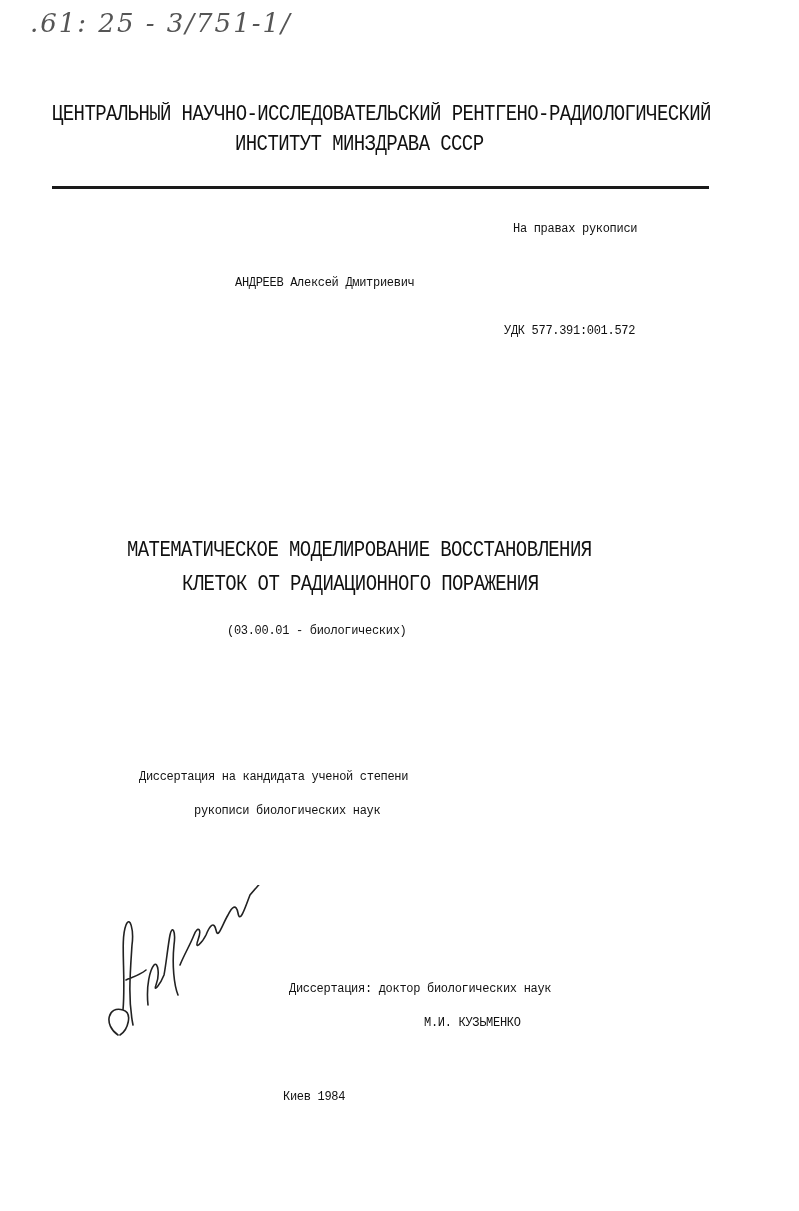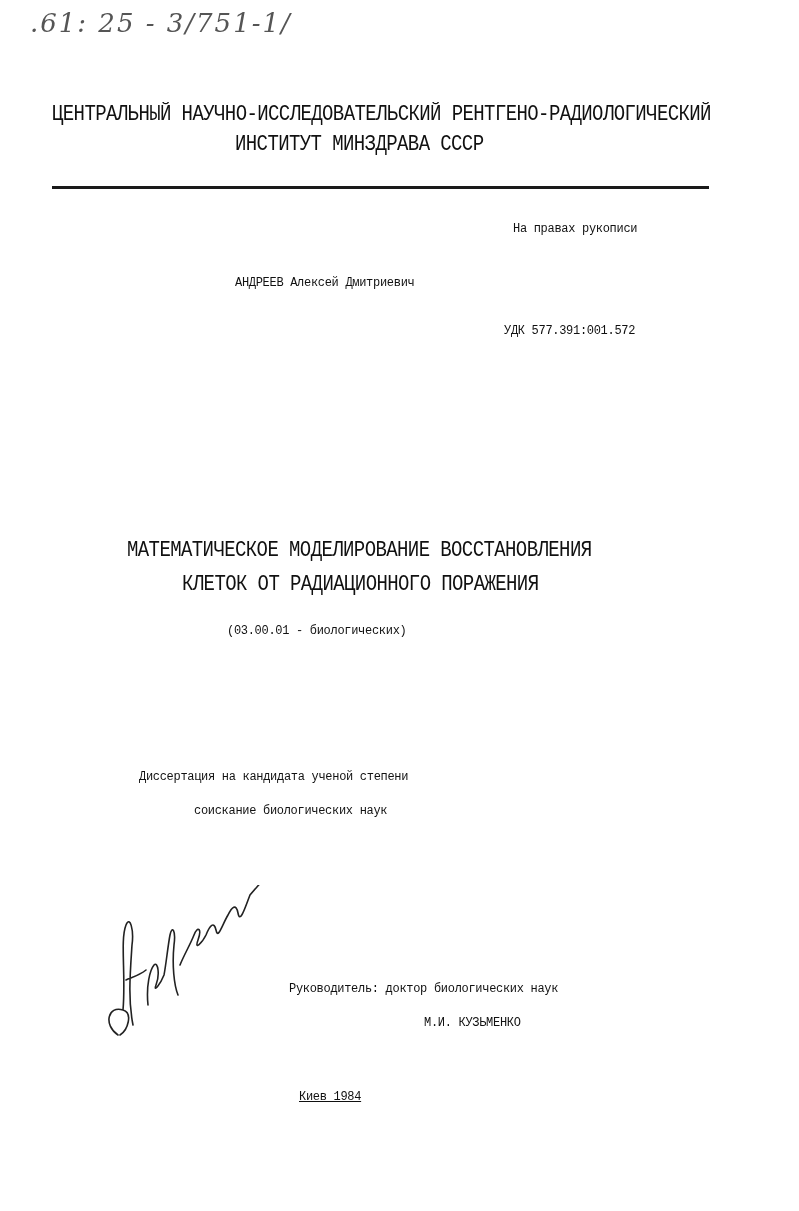--- a/index.html
+++ b/index.html
@@ -31,22 +31,22 @@
 <div class="abs txt" style="left:513px; top:222px;">На правах рукописи</div>
 <div class="abs txt" style="left:235px; top:276px;text-align:right;">АНДРЕЕВ Алексей Дмитриевич</div>
 <div class="abs txt" style="left:504px; top:312px;margin-top:12px;">УДК 577.391:001.572</div>
 
 <div class="abs caps" style="left:127px; top:538px;">МАТЕМАТИЧЕСКОЕ МОДЕЛИРОВАНИЕ ВОССТАНОВЛЕНИЯ</div>
 <div class="abs caps" style="left:182px; top:572px;">КЛЕТОК ОТ РАДИАЦИОННОГО ПОРАЖЕНИЯ</div>
 
 <div class="abs txt" style="left:227px; top:624px;">(03.00.01 - биологических)</div>
 
 <div class="abs txt" style="left:139px; top:770px;">Диссертация на кандидата ученой степени</div>
-<div class="abs txt" style="left:194px; top:804px;">соискание биологических наук</div>
+<div class="abs txt" style="left:194px; top:804px;">рукописи биологических наук</div>
 
 <svg class="sig" viewBox="0 0 170 160">
   <path d="M20 150 C 5 140, 10 120, 25 125 C 35 128, 30 145, 22 150 M25 125 C 28 90, 22 55, 28 40 C 32 30, 36 45, 34 60 C 32 90, 30 115, 35 140 M28 95 C 35 92, 42 90, 48 85 M50 120 C 48 100, 52 85, 56 80 C 60 76, 62 90, 58 100 C 55 108, 62 100, 66 90 C 68 80, 70 60, 72 50 C 74 40, 78 45, 76 60 C 74 80, 76 100, 80 110 M82 80 C 86 70, 92 60, 96 50 C 100 40, 104 44, 100 55 C 96 66, 104 58, 108 50 C 112 40, 116 36, 118 45 C 120 55, 124 40, 130 30 C 134 22, 138 18, 140 28 C 142 40, 148 20, 152 10 L 165 -5" fill="none" stroke="#222" stroke-width="1.6" stroke-linecap="round"></path>
 </svg>
 
-<div class="abs txt" style="left:289px; top:982px;">Руководитель: доктор биологических наук</div>
+<div class="abs txt" style="left:289px; top:982px;">Диссертация: доктор биологических наук</div>
 <div class="abs txt" style="left:424px; top:1016px;text-align:center;">М.И. КУЗЬМЕНКО</div>
 
-<div class="abs txt" style="left:299px; top:1090px;text-decoration:underline;">Киев 1984</div>
+<div class="abs txt" style="left:283px; top:1090px;">Киев 1984</div>
 
 </body></html>

